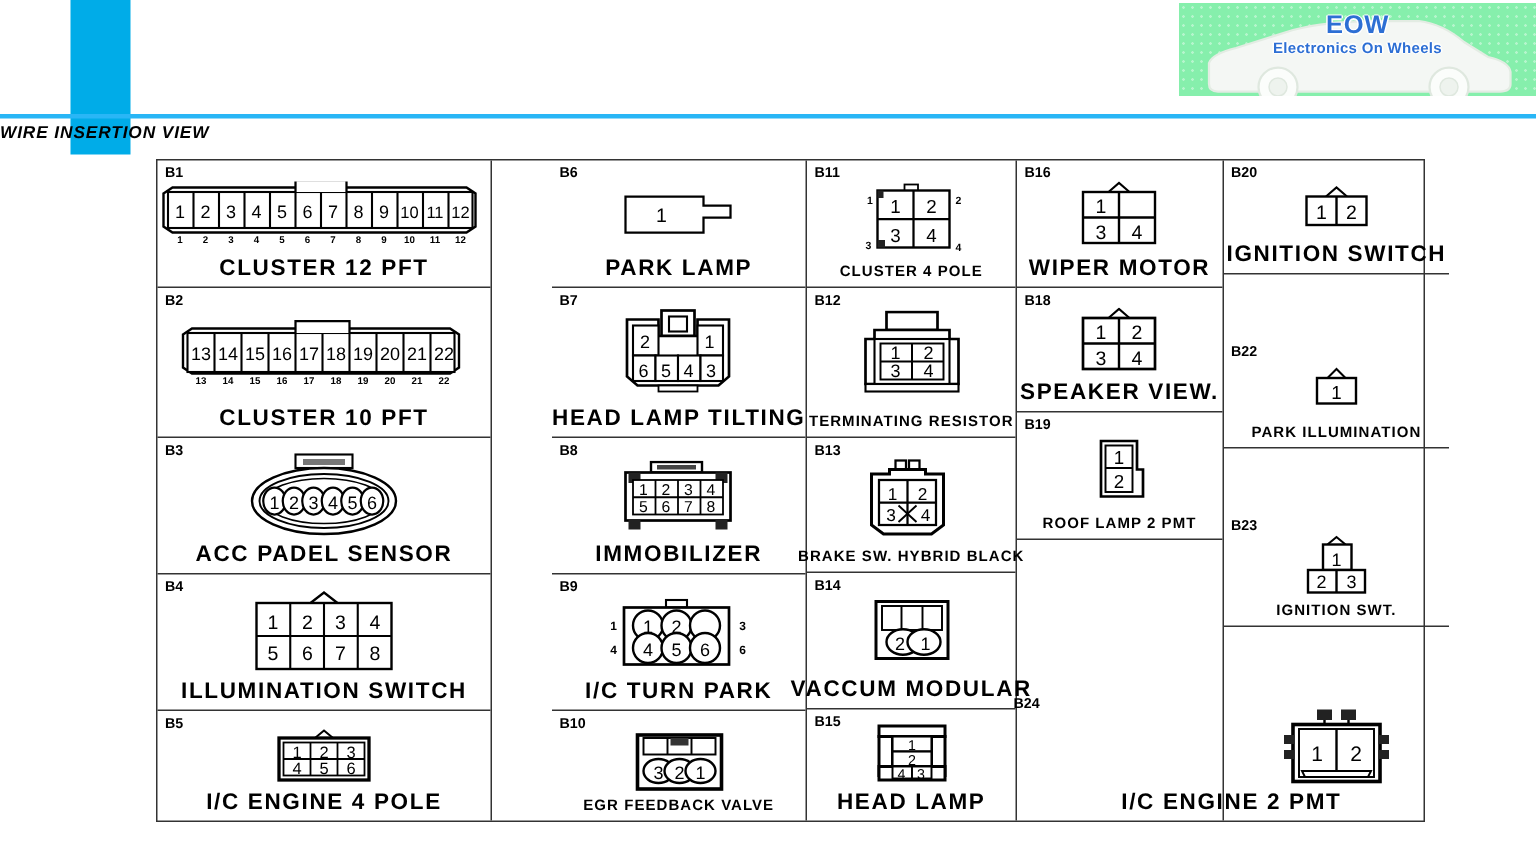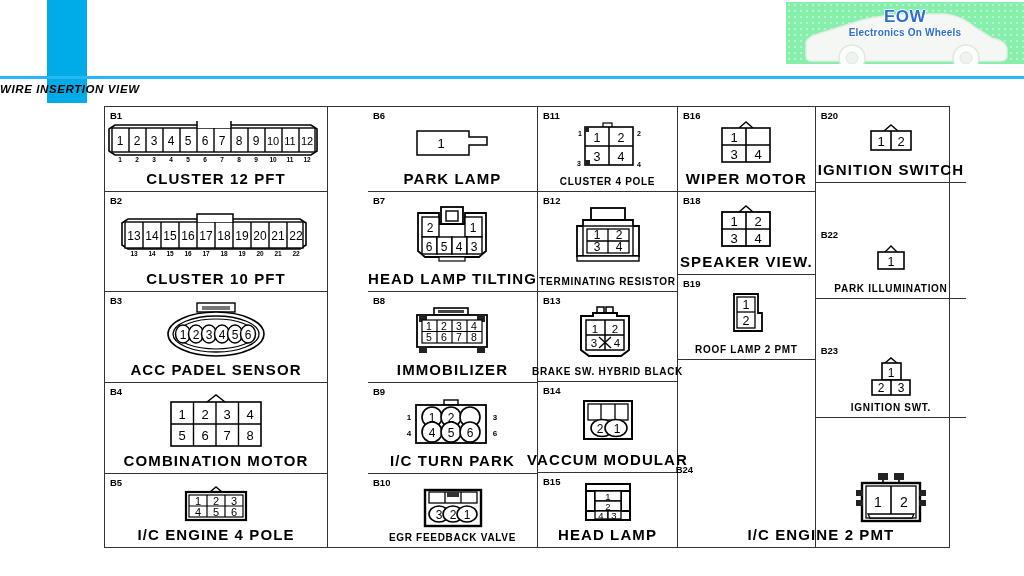--- a/index.html
+++ b/index.html
@@ -216,21 +216,21 @@
               <text x="54" y="25">2</text>
               <text x="76" y="25">3</text>
               <text x="99" y="25">4</text>
             <text x="31" y="46">5</text>
               <text x="54" y="46">6</text>
               <text x="76" y="46">7</text>
               <text x="99" y="46">8</text>
           </g>
         </svg>
       </div>
-      <div class="cap">COMBINATION MOTOR</div>
+      <div class="cap">ILLUMINATION SWITCH</div>
     </div>
 
     <div class="cell" style="flex:1">
       <span class="cid">B5</span>
       <div class="art">
         <svg width="110" height="38" viewBox="0 0 110 38">
           <path class="fw" stroke-width="1.4" d="M49 6 L55 1 L61 6"></path>
           <rect class="fw" x="25" y="6" width="60" height="28" stroke-width="2.2"></rect>
           <rect class="fw" x="28" y="9" width="54" height="22" stroke-width="1.2"></rect>
           <g stroke="#000" stroke-width="1.2">

